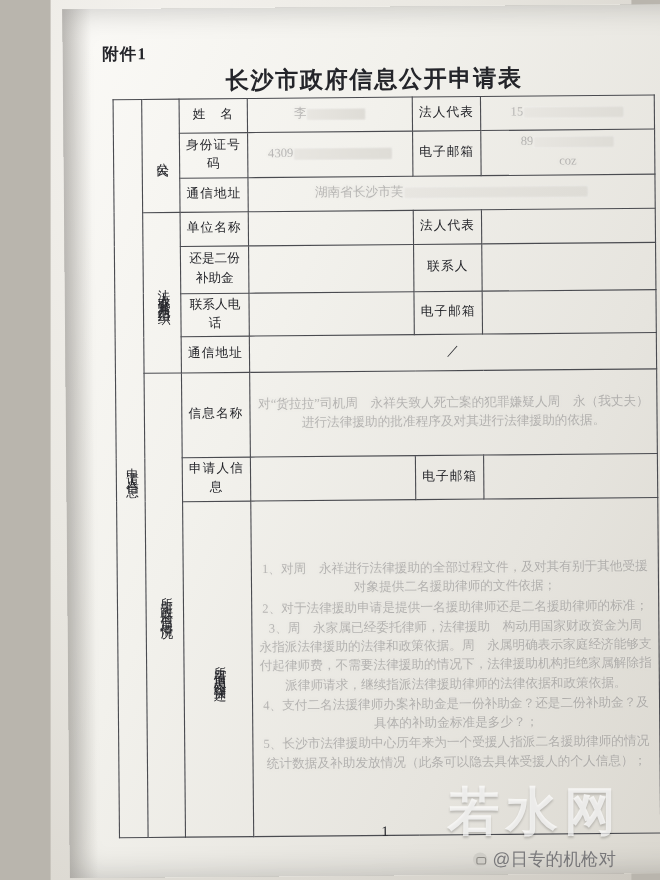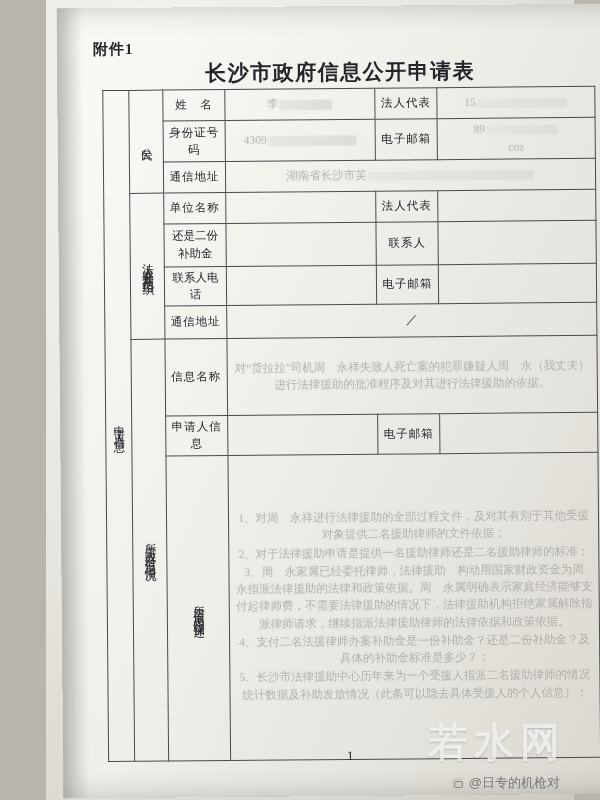--- a/index.html
+++ b/index.html
@@ -149,31 +149,31 @@
     position: absolute;
     left: 0; right: 0; top: 742px;
     text-align: center;
     font-size: 13px;
   }
 
   
   .wm-big {
     position: absolute;
     right: 8px; bottom: 30px;
-    font-size: 40px;
+    font-size: 47px;
     font-weight: bold;
     color: rgba(255,255,255,.72);
     letter-spacing: 6px;
     text-shadow: 0 1px 2px rgba(0,0,0,.18);
     font-family: "Liberation Sans", sans-serif;
   }
   .wm-credit {
     position: absolute;
     right: 14px; bottom: 8px;
-    font-size: 13px;
+    font-size: 16px;
     color: rgba(90,90,95,.75);
     font-family: "Liberation Sans", sans-serif;
     display: flex;
     align-items: center;
     gap: 5px;
   }
   .wb-icon {
     display: inline-block;
     width: 13px; height: 13px;
     border-radius: 50%;

